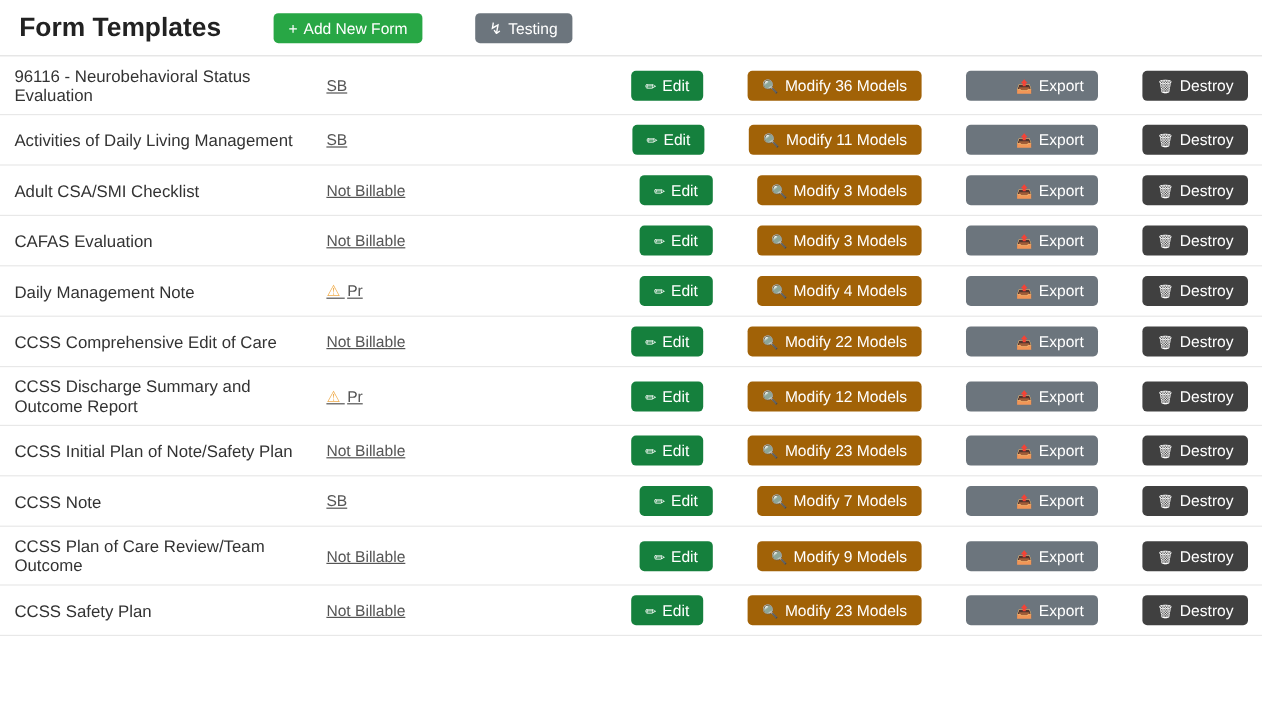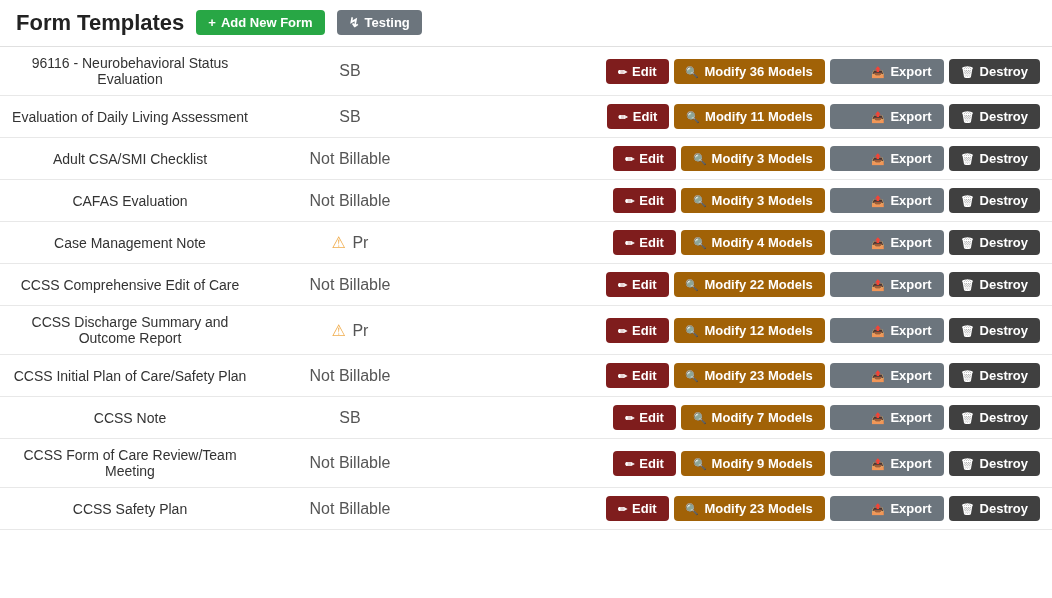--- a/index.html
+++ b/index.html
@@ -4,52 +4,53 @@
   <style>
     * { box-sizing: border-box; margin: 0; padding: 0; }
     body {
       font-family: -apple-system, BlinkMacSystemFont, "Segoe UI", Helvetica, Arial, sans-serif;
       font-size: 14px;
       background: #fff;
       color: #333;
     }
     .header {
       display: flex;
-      align-items: flex-start;
+      align-items: flex-end;
       padding: 10px 16px;
       gap: 12px;
       border-bottom: 1px solid #e0e0e0;
     }
     .page-title {
       font-size: 22px;
       font-weight: 700;
       color: #222;
     }
     .btn {
       display: inline-flex;
       align-items: center;
       gap: 5px;
       padding: 5px 12px;
       border-radius: 4px;
       border: none;
       cursor: pointer;
       font-size: 13px;
-      font-weight: 700;
+      font-weight: 400;
       text-decoration: none;
+      margin-left: 32px;
     }
     .btn-success {
       background: #28a745;
       color: #fff;
     }
     .btn-default {
       background: #6c757d;
       color: #fff;
     }
     .btn-primary {
-      background: #7f1d1d;
+      background: #15803d;
       color: #fff;
     }
     .btn-info {
       background: #a16207;
       color: #fff;
     }
     .btn-secondary {
       background: #6c757d;
       color: #fff;
       padding-left: 42px;
@@ -61,30 +62,30 @@
     table {
       width: 100%;
       border-collapse: collapse;
     }
     tr {
       border-bottom: 1px solid #e8e8e8;
     }
     td {
       padding: 8px 12px;
       vertical-align: middle;
-      text-align: center;
     }
     td:first-child {
       width: 260px;
       font-size: 14px;
     }
     td:nth-child(2) {
       width: 180px;
       color: #555;
-      font-size: 16px;
+      font-size: 13px;
+      text-decoration: underline;
     }
     td:nth-child(3), td:nth-child(4), td:nth-child(5), td:nth-child(6) {
       text-align: right;
       white-space: nowrap;
     }
     .actions-cell {
       display: flex;
       gap: 5px;
       justify-content: flex-end;
     }
@@ -127,21 +128,21 @@
           <td colspan="4">
             <div class="actions-cell">
               <button class="btn btn-primary"><span class="icon-pencil"></span>Edit</button>
               <button class="btn btn-info"><span class="icon-search"></span>Modify 36 Models</button>
               <button class="btn btn-secondary"><span class="icon-export"></span>Export</button>
               <button class="btn btn-danger"><span class="icon-trash"></span>Destroy</button>
             </div>
           </td>
         </tr>
         <tr>
-          <td>Evaluation of Daily Living Assessment</td>
+          <td>Activities of Daily Living Management</td>
           <td>SB</td>
           <td colspan="4">
             <div class="actions-cell">
               <button class="btn btn-primary"><span class="icon-pencil"></span>Edit</button>
               <button class="btn btn-info"><span class="icon-search"></span>Modify 11 Models</button>
               <button class="btn btn-secondary"><span class="icon-export"></span>Export</button>
               <button class="btn btn-danger"><span class="icon-trash"></span>Destroy</button>
             </div>
           </td>
         </tr>
@@ -163,21 +164,21 @@
           <td colspan="4">
             <div class="actions-cell">
               <button class="btn btn-primary"><span class="icon-pencil"></span>Edit</button>
               <button class="btn btn-info"><span class="icon-search"></span>Modify 3 Models</button>
               <button class="btn btn-secondary"><span class="icon-export"></span>Export</button>
               <button class="btn btn-danger"><span class="icon-trash"></span>Destroy</button>
             </div>
           </td>
         </tr>
         <tr>
-          <td>Case Management Note</td>
+          <td>Daily Management Note</td>
           <td><span class="warning-icon">⚠ </span>Pr</td>
           <td colspan="4">
             <div class="actions-cell">
               <button class="btn btn-primary"><span class="icon-pencil"></span>Edit</button>
               <button class="btn btn-info"><span class="icon-search"></span>Modify 4 Models</button>
               <button class="btn btn-secondary"><span class="icon-export"></span>Export</button>
               <button class="btn btn-danger"><span class="icon-trash"></span>Destroy</button>
             </div>
           </td>
         </tr>
@@ -199,21 +200,21 @@
           <td colspan="4">
             <div class="actions-cell">
               <button class="btn btn-primary"><span class="icon-pencil"></span>Edit</button>
               <button class="btn btn-info"><span class="icon-search"></span>Modify 12 Models</button>
               <button class="btn btn-secondary"><span class="icon-export"></span>Export</button>
               <button class="btn btn-danger"><span class="icon-trash"></span>Destroy</button>
             </div>
           </td>
         </tr>
         <tr>
-          <td>CCSS Initial Plan of Care/Safety Plan</td>
+          <td>CCSS Initial Plan of Note/Safety Plan</td>
           <td>Not Billable</td>
           <td colspan="4">
             <div class="actions-cell">
               <button class="btn btn-primary"><span class="icon-pencil"></span>Edit</button>
               <button class="btn btn-info"><span class="icon-search"></span>Modify 23 Models</button>
               <button class="btn btn-secondary"><span class="icon-export"></span>Export</button>
               <button class="btn btn-danger"><span class="icon-trash"></span>Destroy</button>
             </div>
           </td>
         </tr>
@@ -223,21 +224,21 @@
           <td colspan="4">
             <div class="actions-cell">
               <button class="btn btn-primary"><span class="icon-pencil"></span>Edit</button>
               <button class="btn btn-info"><span class="icon-search"></span>Modify 7 Models</button>
               <button class="btn btn-secondary"><span class="icon-export"></span>Export</button>
               <button class="btn btn-danger"><span class="icon-trash"></span>Destroy</button>
             </div>
           </td>
         </tr>
         <tr>
-          <td>CCSS Form of Care Review/Team Meeting</td>
+          <td>CCSS Plan of Care Review/Team Outcome</td>
           <td>Not Billable</td>
           <td colspan="4">
             <div class="actions-cell">
               <button class="btn btn-primary"><span class="icon-pencil"></span>Edit</button>
               <button class="btn btn-info"><span class="icon-search"></span>Modify 9 Models</button>
               <button class="btn btn-secondary"><span class="icon-export"></span>Export</button>
               <button class="btn btn-danger"><span class="icon-trash"></span>Destroy</button>
             </div>
           </td>
         </tr>

